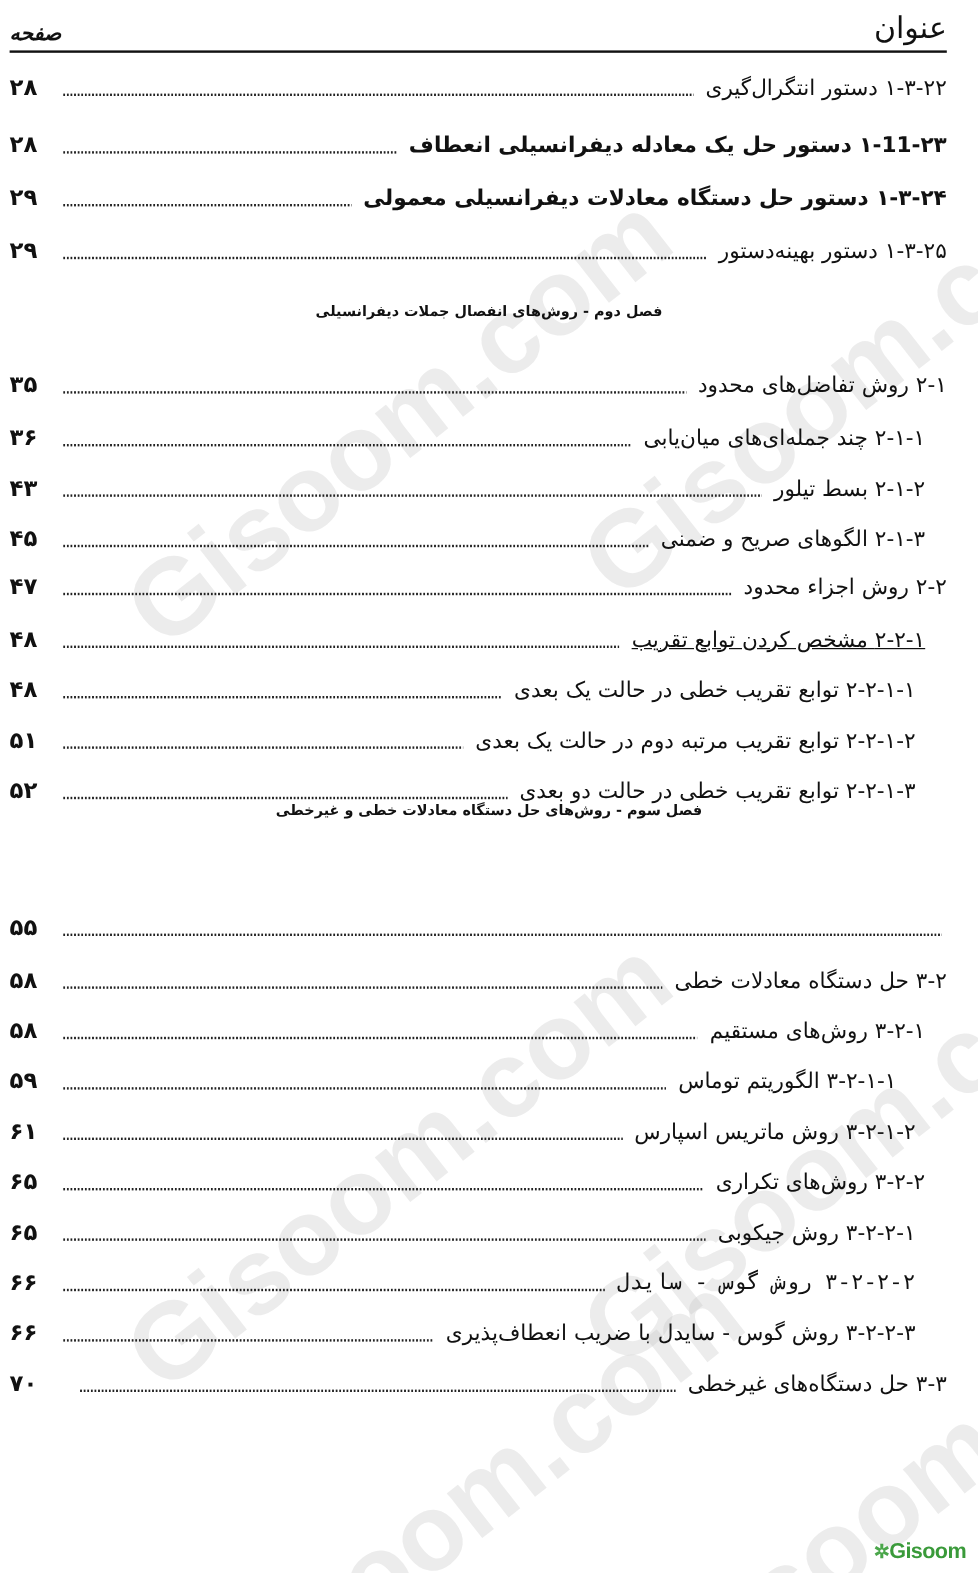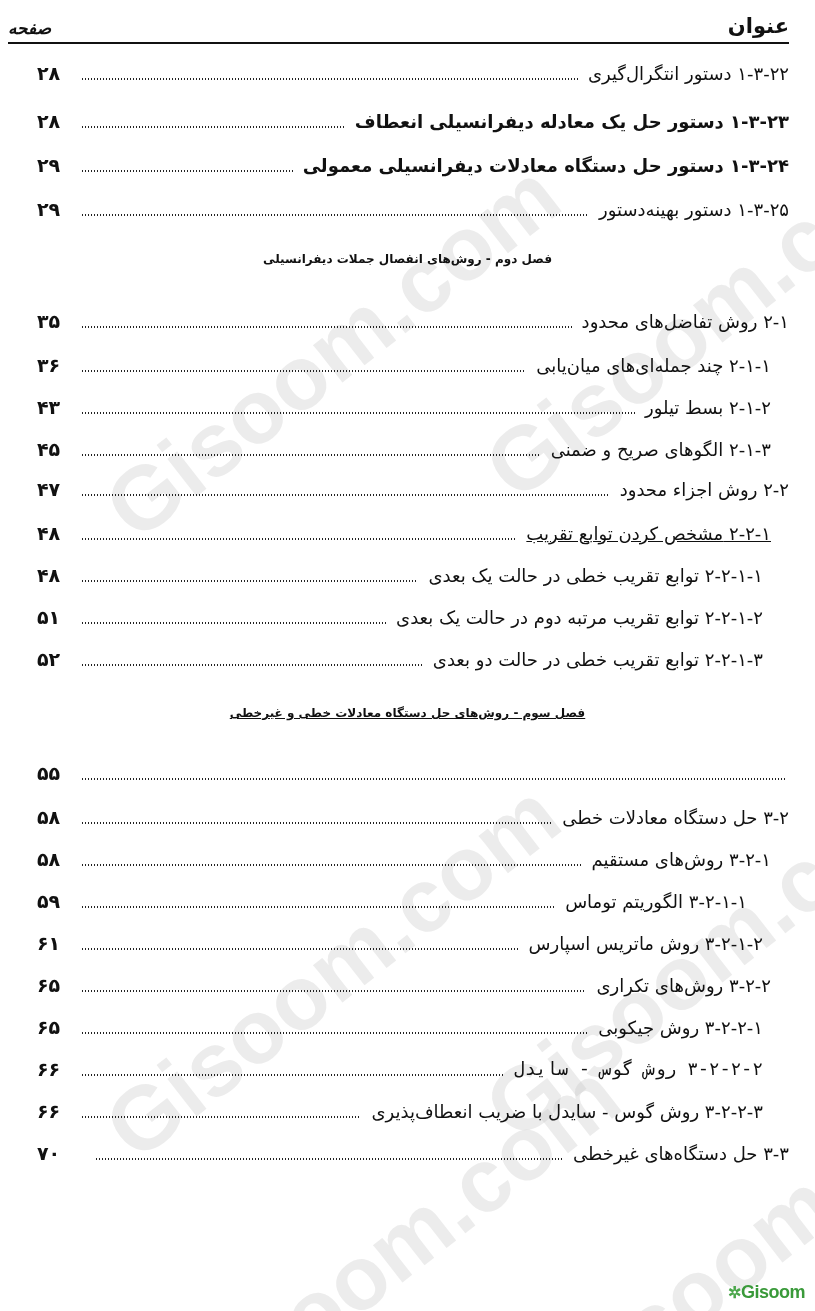--- a/index.html
+++ b/index.html
@@ -12,35 +12,35 @@
     position: absolute; color: rgba(200,200,200,0.35); font-weight: bold;
     font-family: "Liberation Sans", sans-serif; transform: rotate(-38deg);
     pointer-events: none; white-space: nowrap; z-index: 0;
   }
   .header {
     position: absolute; left: 8px; right: 26px; top: 0; height: 38px;
     border-bottom: 2px solid #111;
     direction: rtl; display: flex; justify-content: space-between; align-items: flex-end;
     padding-bottom: 4px; z-index: 1;
   }
-  .header .title { font-size: 21px; font-weight: bold; }
+  .header .title { font-size: 25px; font-weight: normal; }
   .header .page { font-size: 17px; font-weight: bold; font-style: italic; }
   .toc { position: absolute; left: 0; right: 0; top: 0; z-index: 1; }
   .row {
     position: absolute; left: 8px; right: 26px; height: 34px;
     direction: rtl; display: flex; align-items: center;
   }
   .row .label { font-size: 18px; white-space: nowrap; padding-left: 6px; }
   .row.bold .label { font-weight: bold; }
   .row .leader {
     flex: 1; height: 2px; margin: 0 4px; align-self: center; margin-top: 12px;
     background-image: radial-gradient(circle, #222 0.9px, transparent 1.1px);
     background-size: 3px 2px; background-repeat: repeat-x;
   }
-  .row .num { font-size: 19px; font-weight: bold; width: 40px; text-align: left; direction: rtl; margin-left: 29px; }
+  .row .num { font-size: 19px; font-weight: bold; width: 40px; text-align: left; direction: rtl; }
   .chapter {
     position: absolute; left: 0; right: 0; text-align: center; direction: rtl;
     font-size: 12px; font-weight: bold; z-index: 1;
   }
   .logo {
     position: absolute; right: 10px; bottom: 8px; font-size: 18px;
     font-family: "Liberation Sans", sans-serif; color: #3a9a3a; font-weight: bold;
     letter-spacing: -0.5px;
   }
   .logo .star { color: #4aa64a; font-size: 16px; }
@@ -61,21 +61,21 @@
 </div>
 
 <div class="toc">
 
   <div class="row" style="top:56px;">
     <span class="label"><span>۱-۳-۲۲</span> <span>دستور انتگرال‌گیری</span></span>
     <span class="leader"></span>
     <span class="num">۲۸</span>
   </div>
   <div class="row bold" style="top:104px;">
-    <span class="label"><span>۱-۳-۲۳</span> <span>دستور حل یک معادله دیفرانسیلی انعطاف</span></span>
+    <span class="label"><span>۱-11-۲۳</span> <span>دستور حل یک معادله دیفرانسیلی انعطاف</span></span>
     <span class="leader"></span>
     <span class="num">۲۸</span>
   </div>
   <div class="row bold" style="top:148px;">
     <span class="label"><span>۱-۳-۲۴</span> <span>دستور حل دستگاه معادلات دیفرانسیلی معمولی</span></span>
     <span class="leader"></span>
     <span class="num">۲۹</span>
   </div>
   <div class="row" style="top:192px;">
     <span class="label"><span>۱-۳-۲۵</span> <span>دستور بهینه‌دستور</span></span>
@@ -124,21 +124,21 @@
     <span class="label" style="margin-right:26px;"><span>۲-۲-۱-۲</span> <span>توابع تقریب مرتبه دوم در حالت یک بعدی</span></span>
     <span class="leader"></span>
     <span class="num">۵۱</span>
   </div>
   <div class="row" style="top:642px;">
     <span class="label" style="margin-right:26px;"><span>۲-۲-۱-۳</span> <span>توابع تقریب خطی در حالت دو بعدی</span></span>
     <span class="leader"></span>
     <span class="num">۵۲</span>
   </div>
 
-  <div class="chapter" style="top:706px;text-decoration:underline;">فصل سوم - روش‌های حل دستگاه معادلات خطی و غیرخطی</div>
+  <div class="chapter" style="top:668px;">فصل سوم - روش‌های حل دستگاه معادلات خطی و غیرخطی</div>
 
   <div class="row" style="top:756px;">
     <span class="leader"></span>
     <span class="num">۵۵</span>
   </div>
   <div class="row" style="top:800px;">
     <span class="label"><span>۳-۲</span> <span>حل دستگاه معادلات خطی</span></span>
     <span class="leader"></span>
     <span class="num">۵۸</span>
   </div>

